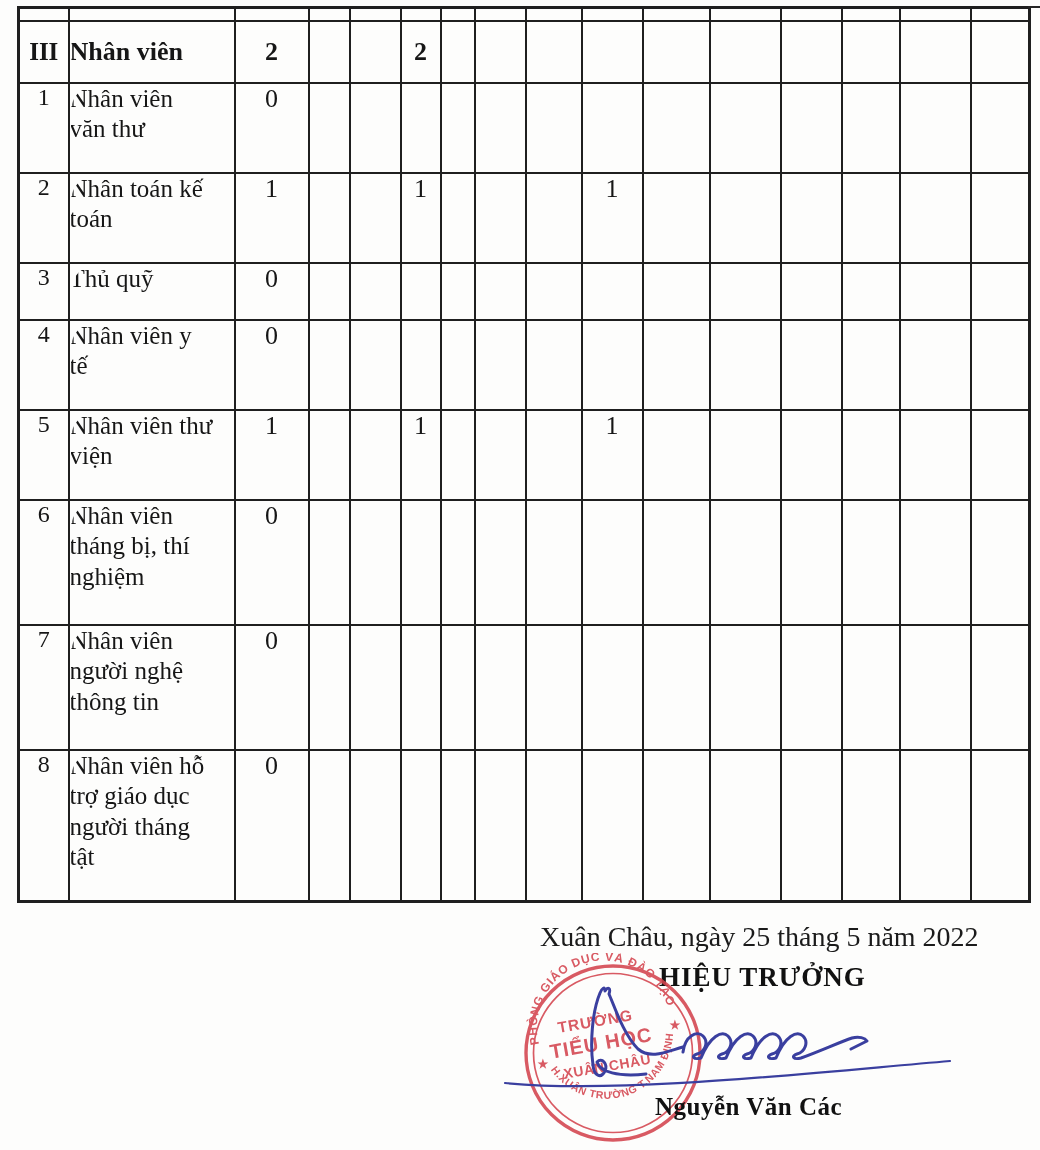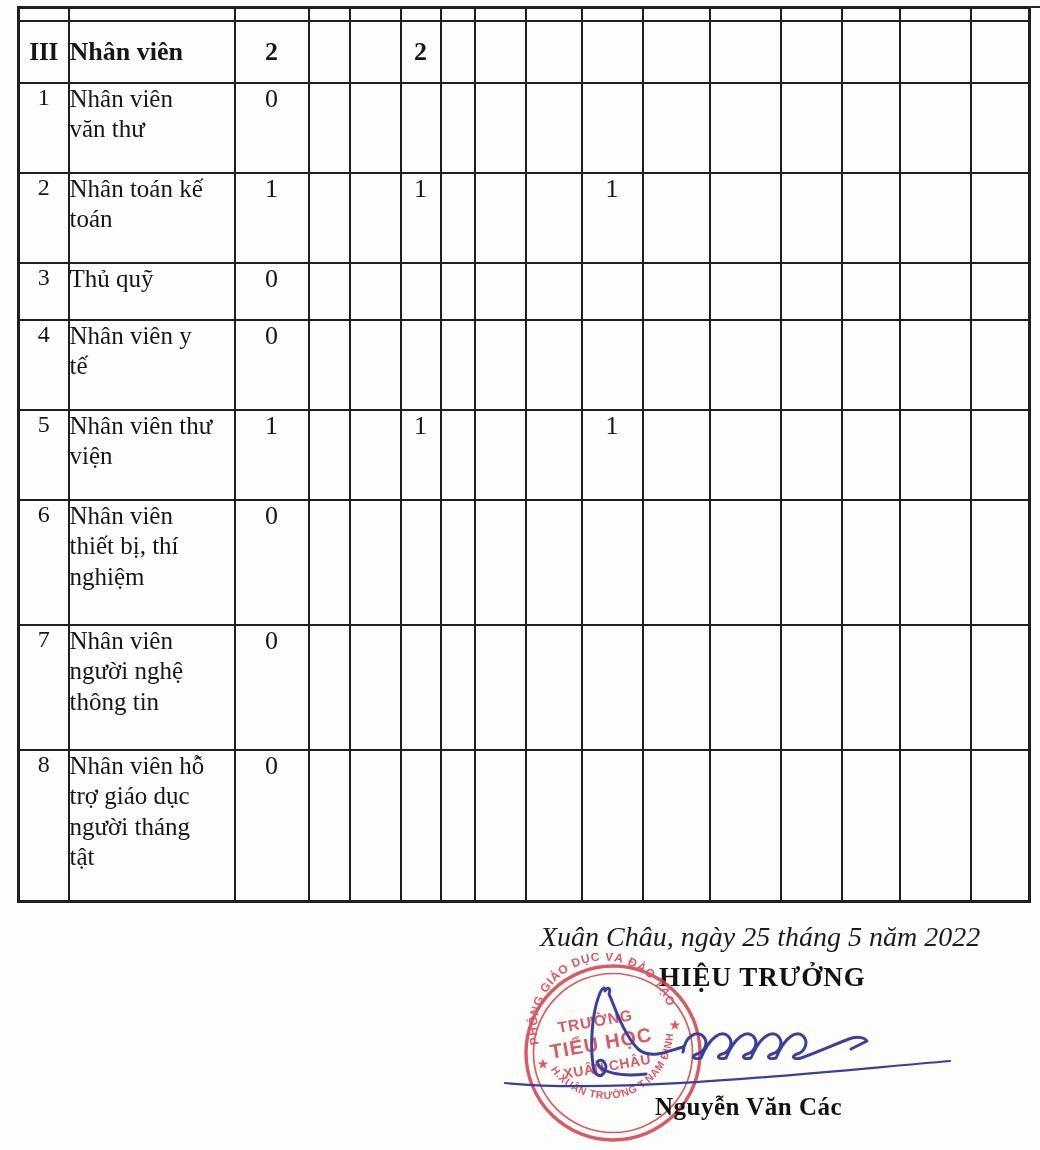--- a/index.html
+++ b/index.html
@@ -13,30 +13,30 @@
     position:absolute;left:17px;top:6px;
     border-collapse:collapse;table-layout:fixed;
     border:3px solid #1f1f1f;
   }
   table.doc td{
     border:2px solid #1f1f1f;
     padding:0;vertical-align:top;overflow:hidden;
   }
   tr.stub td{border-top:2px solid #262626;}
   td.cno{text-align:center;font-size:24px;padding-top:10px;}
-  td.cname{font-size:25px;line-height:1.22;padding:8px 1px 4px 5px;}
+  td.cname{font-size:25px;line-height:1.22;padding:8px 1px 4px 5px;border-radius:28px;}
   td.cval{text-align:center;font-size:26px;padding-top:8px;}
   tr.hdr td{vertical-align:middle;padding-top:0;}
   tr.hdr td.cno{font-size:25px;font-weight:bold;padding-top:0;}
   tr.hdr td.cname{font-size:26px;font-weight:bold;padding-top:0;padding-bottom:0;}
   tr.hdr td.cval{font-size:26px;font-weight:bold;padding-top:0;}
   .rule-ext{position:absolute;background:#262626;}
   .date-line{
     position:absolute;left:540px;top:921px;width:450px;
-    font-style:italic;font-size:28px;white-space:nowrap;color:#1b1b1b;
+    font-size:28px;white-space:nowrap;color:#1b1b1b;
   }
   .head-title{
     position:absolute;left:659px;top:962px;
     font-weight:bold;font-size:27px;letter-spacing:1px;white-space:nowrap;color:#111;
   }
   .signer-name{
     position:absolute;left:655px;top:1093px;
     font-weight:bold;font-size:25px;letter-spacing:0.5px;white-space:nowrap;color:#111;
   }
   .stamp-svg{position:absolute;left:513px;top:953px;}
@@ -215,21 +215,21 @@
           <td></td>
       <td></td>
           <td></td>
           <td></td>
     </tr>
 
     <tr style="height:125px">
       <td class="cno">6</td>
       <td class="cname">
         <div>Nhân viên</div>
-        <div>thiết bị, thí</div>
+        <div>tháng bị, thí</div>
         <div>nghiệm</div>
       </td>
       <td class="cval">0</td>
       <td></td>
           <td></td>
           <td></td>
       <td></td>
           <td></td>
           <td></td>
       <td></td>

